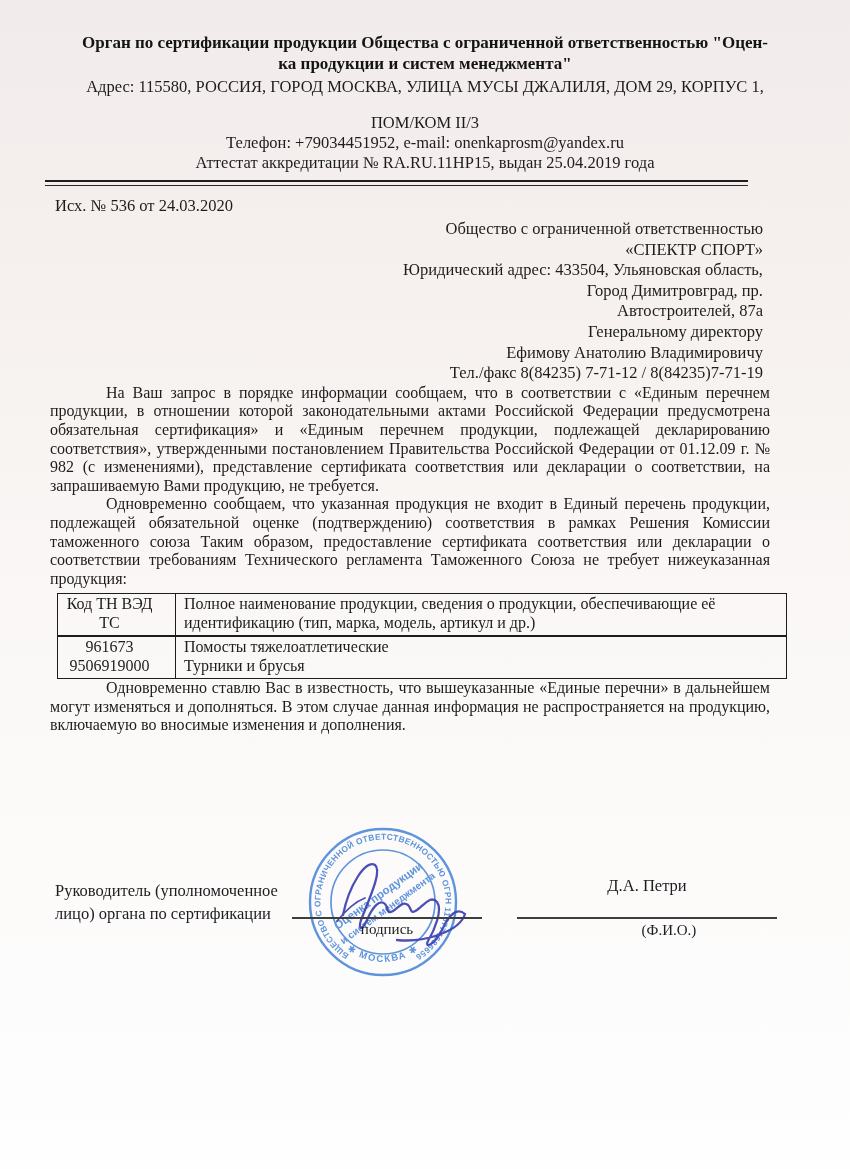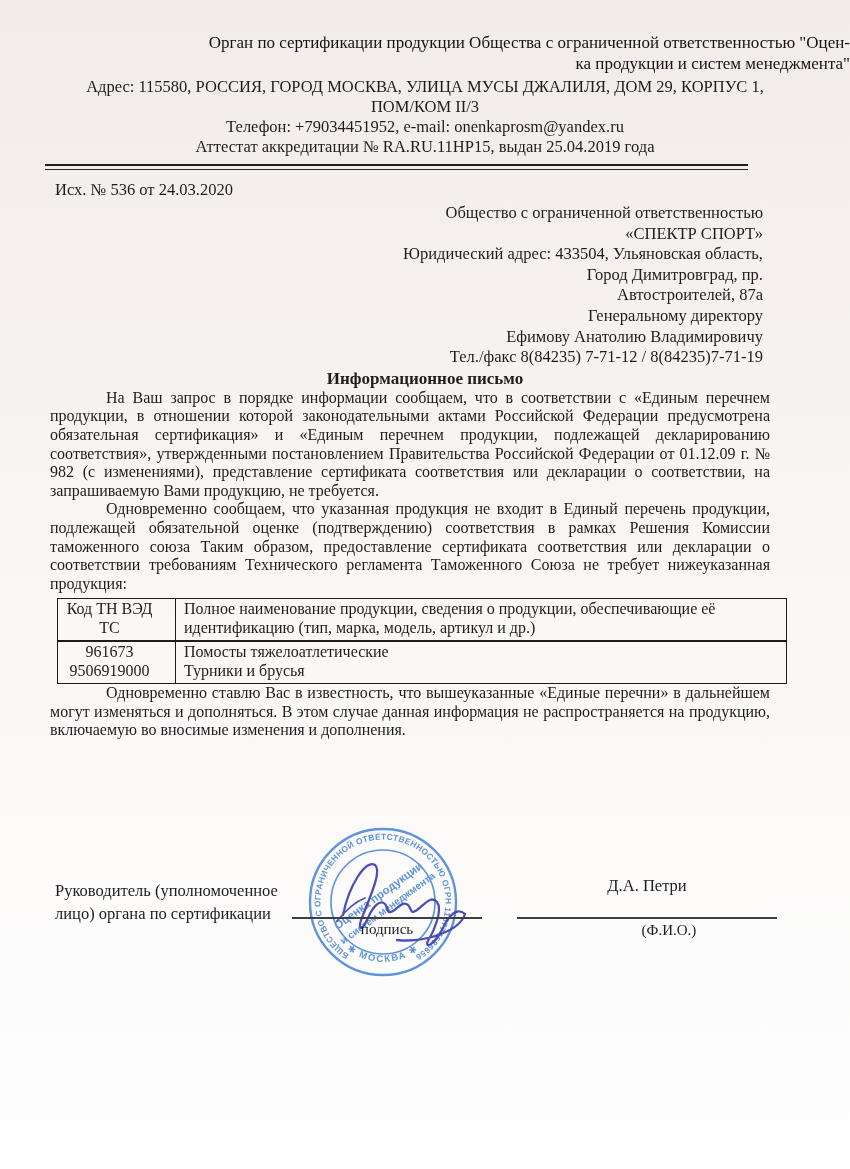--- a/index.html
+++ b/index.html
@@ -7,21 +7,21 @@
   .page {
     position:relative;
     width:850px; height:1169px;
     margin:0 auto;
     background:linear-gradient(180deg,#f1ebeb 0%,#f6f1ef 25%,#fbf9f8 60%,#fefefe 100%);
     font-family:"Liberation Serif","DejaVu Serif",serif;
     color:#1d1d1d;
     overflow:hidden;
   }
   .header { padding-top:32px; text-align:center; }
-  .org-title { font-weight:normal; font-size:17px; line-height:21px; color:#141414;text-align:right; }
+  .org-title { font-weight:bold; font-size:17px; line-height:21px; color:#141414; }
   .org-info  { font-size:16.5px; line-height:20px; margin-top:3px; }
   .double-rule {
     margin:7px 0 0 45px; width:703px; height:6px;
     border-top:2.5px solid #1e1e1e; border-bottom:1.5px solid #2a2a2a;
   }
   .ref-line { margin:10px 0 0 55px; font-size:16.5px; }
   .addressee { margin:3px 87px 0 auto; width:460px; text-align:right;
                font-size:16.5px; line-height:20.6px; }
   .letter-title { text-align:center; font-weight:bold; font-size:17px; margin-top:1px; }
   .body-par {
@@ -53,41 +53,40 @@
 </style>
 </head>
 <body>
 
 <div class="page">
 
   <div class="header">
     <div class="org-title">Орган по сертификации продукции Общества с ограниченной ответственностью "Оцен-</div>
     <div class="org-title">ка продукции и систем менеджмента"</div>
     <div class="org-info">Адрес: 115580, РОССИЯ, ГОРОД МОСКВА, УЛИЦА МУСЫ ДЖАЛИЛЯ, ДОМ 29, КОРПУС 1,</div>
-    <div class="org-info" style="margin-top:0;">ПОМ/КОМ II/3</div>
+    <div class="org-info" style="margin-top:16px;">ПОМ/КОМ II/3</div>
     <div class="org-info" style="margin-top:0;">Телефон: +79034451952, e-mail: onenkaprosm@yandex.ru</div>
     <div class="org-info" style="margin-top:0;">Аттестат аккредитации № RA.RU.11НР15, выдан 25.04.2019 года</div>
   </div>
 
   <div class="double-rule"></div>
 
   <div class="ref-line">Исх. № 536 от 24.03.2020</div>
 
   <div class="addressee">
     <div>Общество с ограниченной ответственностью</div>
     <div>«СПЕКТР СПОРТ»</div>
     <div>Юридический адрес: 433504, Ульяновская область,</div>
     <div>Город Димитровград, пр.</div>
     <div>Автостроителей, 87а</div>
     <div>Генеральному директору</div>
     <div>Ефимову Анатолию Владимировичу</div>
     <div>Тел./факс 8(84235) 7-71-12 / 8(84235)7-71-19</div>
   </div>
 
-  <div class="letter-title">Информационное письмо</div>
 
   <div class="body-par">На Ваш запрос в порядке информации сообщаем, что в соответствии с «Единым перечнем продукции, в отношении которой законодательными актами Российской Федерации предусмотрена обязательная сертификация» и «Единым перечнем продукции, подлежащей декларированию соответствия», утвержденными постановлением Правительства Российской Федерации от 01.12.09 г. № 982 (с изменениями), представление сертификата соответствия или декларации о соответствии, на запрашиваемую Вами продукцию, не требуется.</div>
   <div class="body-par">Одновременно сообщаем, что указанная продукция не входит в Единый перечень продукции, подлежащей обязательной оценке (подтверждению) соответствия в рамках Решения Комиссии таможенного союза Таким образом, предоставление сертификата соответствия или декларации о соответствии требованиям Технического регламента Таможенного Союза не требует нижеуказанная продукция:</div>
 
   <table class="product-table">
     <tbody>
       <tr class="head">
         <th class="col-code">Код ТН ВЭД ТС</th>
         <th>Полное наименование продукции, сведения о продукции, обеспечивающие её идентификацию (тип, марка, модель, артикул и др.)</th>
       </tr>

